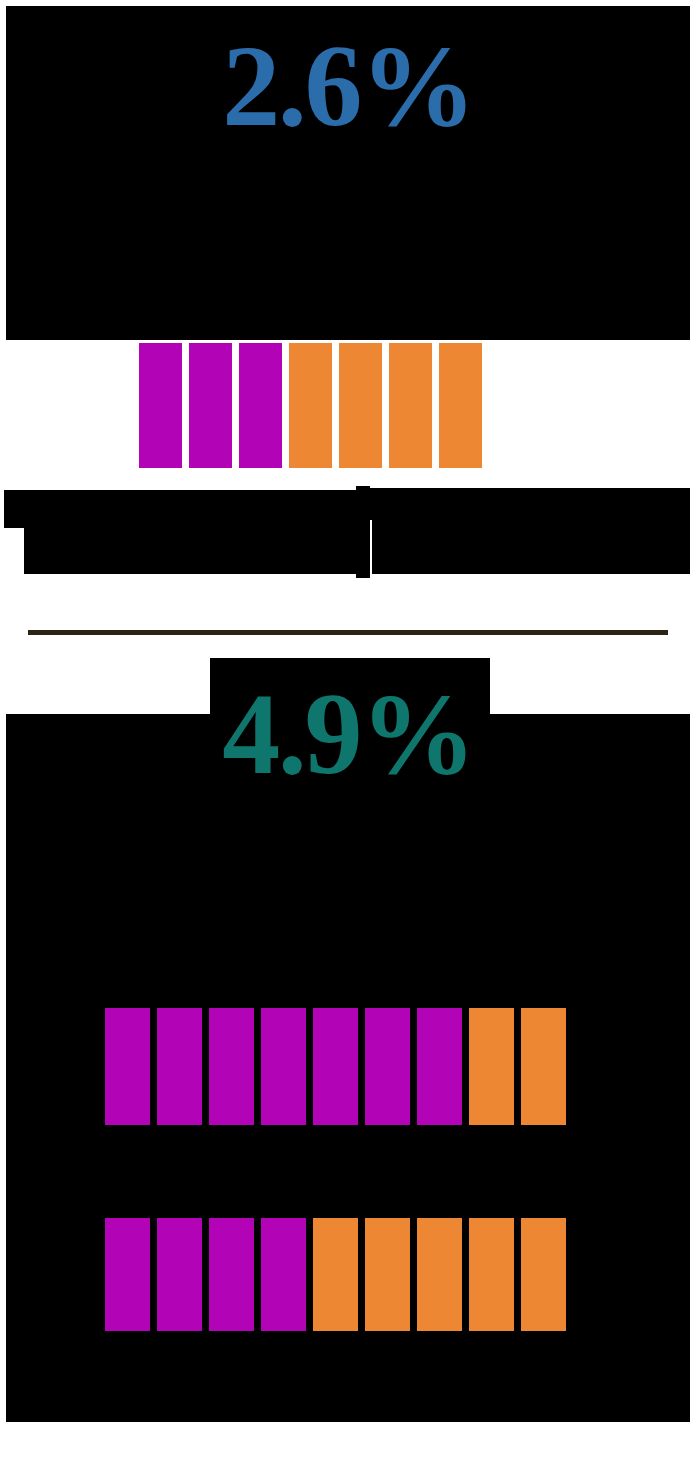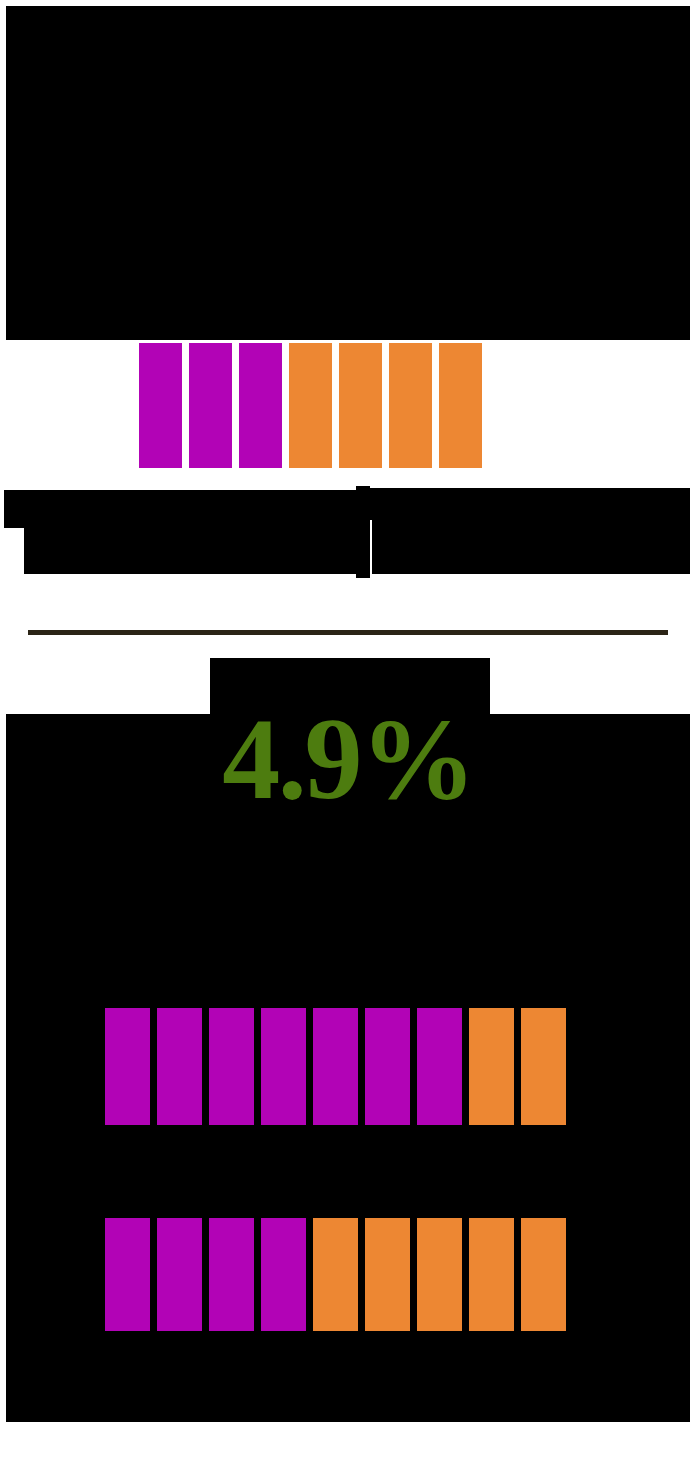--- a/index.html
+++ b/index.html
@@ -78,20 +78,21 @@
     background: #000000;
   }
 </style>
 </head>
 <body>
 
 <div id="page" style="background: rgb(255, 255, 255);">
 
   <div class="mask" style="left: 6px; top: 6px; width: 684px; height: 334px; background: rgb(0, 0, 0);"></div>
 
+  <div id="stat-1" class="stat-figure" style="color: rgb(43, 108, 171);">2.6%</div>
 
   <div class="bar-row" id="row-top-1" style="left:139px; top:343px;">
     <span class="bar filled" style="width: 43px; height: 125px; background: rgb(178, 3, 182);"></span>
     <span class="bar filled" style="width: 43px; height: 125px; background: rgb(178, 3, 182);"></span>
     <span class="bar filled" style="width: 43px; height: 125px; background: rgb(178, 3, 182);"></span>
     <span class="bar empty" style="width: 43px; height: 125px; background: rgb(237, 135, 51);"></span>
     <span class="bar empty" style="width: 43px; height: 125px; background: rgb(237, 135, 51);"></span>
     <span class="bar empty" style="width: 43px; height: 125px; background: rgb(237, 135, 51);"></span>
     <span class="bar empty" style="width: 43px; height: 125px; background: rgb(237, 135, 51);"></span>
   </div>
@@ -101,21 +102,21 @@
   <div class="caption-line" style="left: 24px; top: 522px; width: 332px; height: 52px; background: rgb(0, 0, 0);"></div>
   <div class="caption-line" style="left: 372px; top: 512px; width: 318px; height: 62px; background: rgb(0, 0, 0);"></div>
   <div class="caption-line" style="left: 356px; top: 486px; width: 14px; height: 92px; background: rgb(0, 0, 0);"></div>
 
   <div id="divider" style="background: rgb(43, 36, 22);"></div>
 
   <div class="mask" style="left: 210px; top: 658px; width: 280px; height: 60px; background: rgb(0, 0, 0);"></div>
 
   <div class="mask" style="left: 6px; top: 714px; width: 684px; height: 708px; background: rgb(0, 0, 0);"></div>
 
-  <div id="stat-2" class="stat-figure" style="color: #4d7c0f; margin-top: 25px;">4.9%</div>
+  <div id="stat-2" class="stat-figure" style="color: #0f766e;">4.9%</div>
 
   <div class="bar-row" id="row-bottom-1" style="left:105px; top:1008px;">
     <span class="bar filled" style="width: 45px; height: 117px; background: rgb(178, 3, 182);"></span>
     <span class="bar filled" style="width: 45px; height: 117px; background: rgb(178, 3, 182);"></span>
     <span class="bar filled" style="width: 45px; height: 117px; background: rgb(178, 3, 182);"></span>
     <span class="bar filled" style="width: 45px; height: 117px; background: rgb(178, 3, 182);"></span>
     <span class="bar filled" style="width: 45px; height: 117px; background: rgb(178, 3, 182);"></span>
     <span class="bar filled" style="width: 45px; height: 117px; background: rgb(178, 3, 182);"></span>
     <span class="bar filled" style="width: 45px; height: 117px; background: rgb(178, 3, 182);"></span>
     <span class="bar empty" style="width: 45px; height: 117px; background: rgb(237, 135, 51);"></span>

